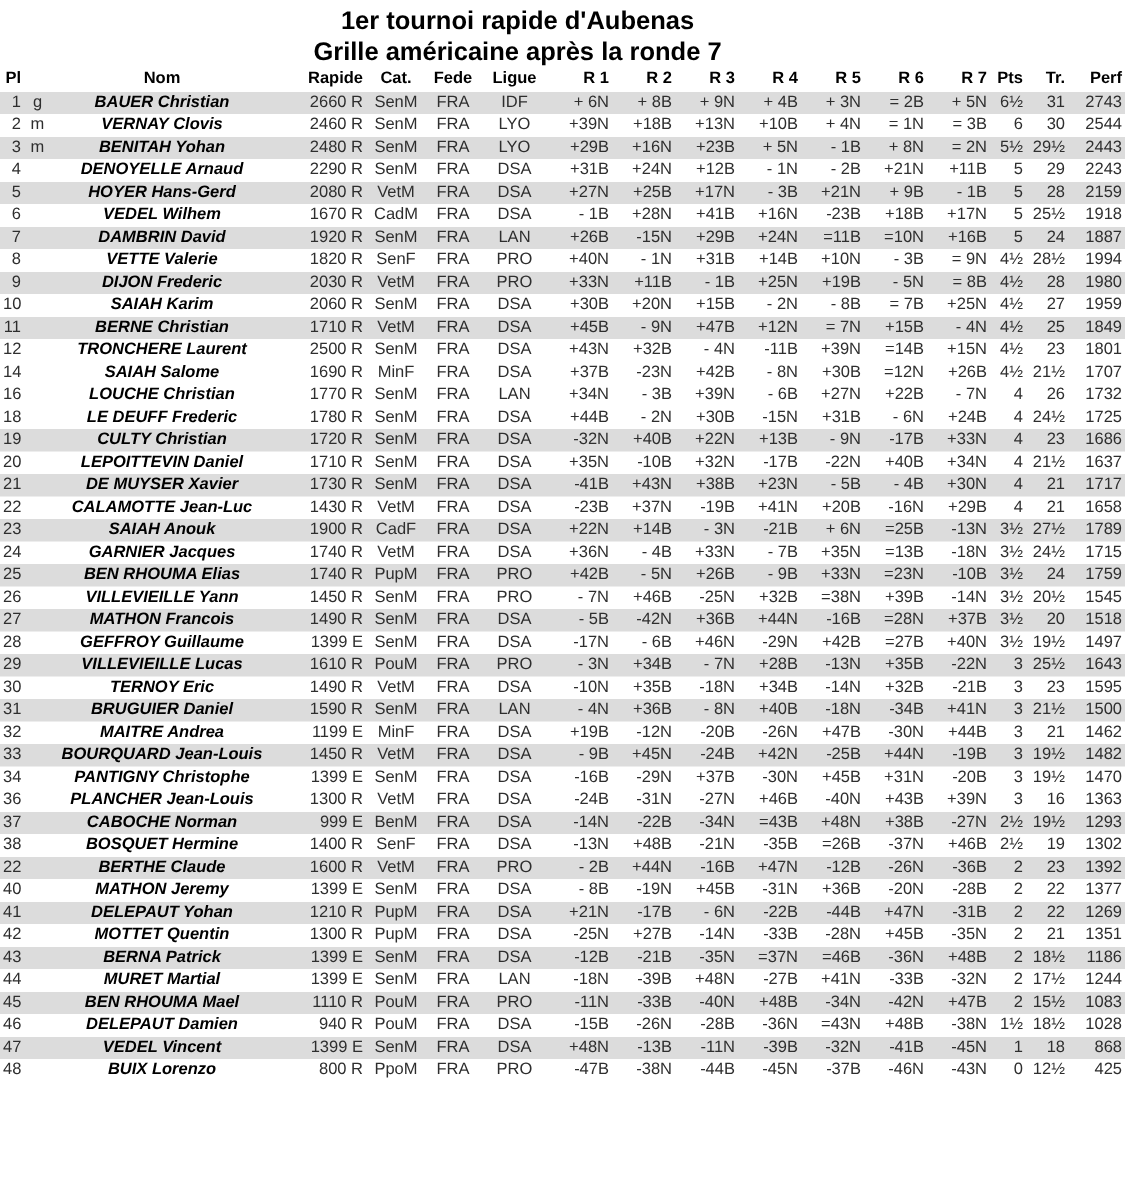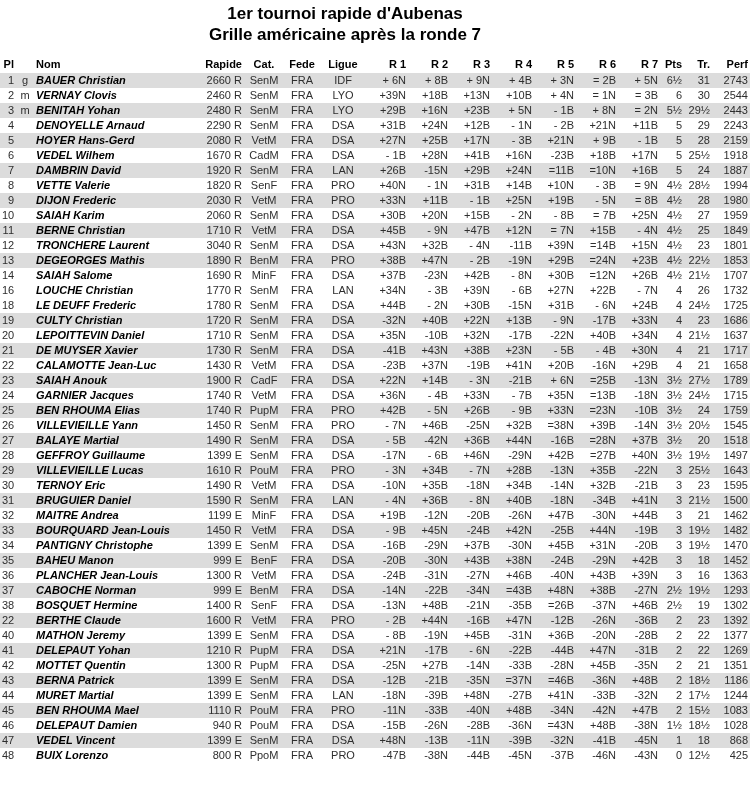--- a/index.html
+++ b/index.html
@@ -15,41 +15,41 @@
     font-weight: bold;
     font-size: 17px;
     line-height: 21px;
     color: #000;
     padding-top: 3px;
   }
   table.standings {
     width: 750px;
     border-collapse: collapse;
     table-layout: fixed;
-    margin-top: 12px;
+    margin-top: 0;
   }
   th {
     font-size: 11px;
     font-weight: bold;
     color: #000;
     padding: 1px 2px 3px 2px;
     white-space: nowrap;
     vertical-align: bottom;
   }
   td {
     font-size: 11px;
     height: 15px;
     line-height: 15px;
     padding: 0 2px;
     white-space: nowrap;
     overflow: hidden;
     vertical-align: middle;
   }
   tr.odd td { background: var(--stripe, #dcdcdc); }
-  .a-l { text-align: left; }
+  .a-l { text-align: center; }
   .a-r { text-align: right; }
   .a-c { text-align: center; }
   td.c-nom { font-weight: bold; color: #000; font-style: italic; }
   td.c-t { color: #2e2e2e; }
 </style>
 </head>
 <body>
 
 <div class="page">
   <div class="title-block">
@@ -305,53 +305,34 @@
     <td class="a-r">+15B</td>
     <td class="a-r">- 4N</td>
     <td class="a-r">4½</td>
     <td class="a-r">25</td>
     <td class="a-r">1849</td>
   </tr>
         <tr>
     <td class="a-r">12</td>
     <td class="a-c c-t"></td>
     <td class="a-l c-nom">TRONCHERE Laurent</td>
-    <td class="a-r">3040 R</td>
+    <td class="a-r">2500 R</td>
     <td class="a-c">SenM</td>
     <td class="a-c">FRA</td>
     <td class="a-c">DSA</td>
     <td class="a-r">+43N</td>
     <td class="a-r">+32B</td>
     <td class="a-r">- 4N</td>
     <td class="a-r">-11B</td>
     <td class="a-r">+39N</td>
     <td class="a-r">=14B</td>
     <td class="a-r">+15N</td>
     <td class="a-r">4½</td>
     <td class="a-r">23</td>
     <td class="a-r">1801</td>
-  </tr>
-        <tr class="odd">
-    <td class="a-r">13</td>
-    <td class="a-c c-t"></td>
-    <td class="a-l c-nom">DEGEORGES Mathis</td>
-    <td class="a-r">1890 R</td>
-    <td class="a-c">BenM</td>
-    <td class="a-c">FRA</td>
-    <td class="a-c">PRO</td>
-    <td class="a-r">+38B</td>
-    <td class="a-r">+47N</td>
-    <td class="a-r">- 2B</td>
-    <td class="a-r">-19N</td>
-    <td class="a-r">+29B</td>
-    <td class="a-r">=24N</td>
-    <td class="a-r">+23B</td>
-    <td class="a-r">4½</td>
-    <td class="a-r">22½</td>
-    <td class="a-r">1853</td>
   </tr>
         <tr>
     <td class="a-r">14</td>
     <td class="a-c c-t"></td>
     <td class="a-l c-nom">SAIAH Salome</td>
     <td class="a-r">1690 R</td>
     <td class="a-c">MinF</td>
     <td class="a-c">FRA</td>
     <td class="a-c">DSA</td>
     <td class="a-r">+37B</td>
@@ -551,21 +532,21 @@
     <td class="a-r">=38N</td>
     <td class="a-r">+39B</td>
     <td class="a-r">-14N</td>
     <td class="a-r">3½</td>
     <td class="a-r">20½</td>
     <td class="a-r">1545</td>
   </tr>
         <tr class="odd">
     <td class="a-r">27</td>
     <td class="a-c c-t"></td>
-    <td class="a-l c-nom">BALAYE Martial</td>
+    <td class="a-l c-nom">MATHON Francois</td>
     <td class="a-r">1490 R</td>
     <td class="a-c">SenM</td>
     <td class="a-c">FRA</td>
     <td class="a-c">DSA</td>
     <td class="a-r">- 5B</td>
     <td class="a-r">-42N</td>
     <td class="a-r">+36B</td>
     <td class="a-r">+44N</td>
     <td class="a-r">-16B</td>
     <td class="a-r">=28N</td>
@@ -700,39 +681,20 @@
     <td class="a-r">-29N</td>
     <td class="a-r">+37B</td>
     <td class="a-r">-30N</td>
     <td class="a-r">+45B</td>
     <td class="a-r">+31N</td>
     <td class="a-r">-20B</td>
     <td class="a-r">3</td>
     <td class="a-r">19½</td>
     <td class="a-r">1470</td>
   </tr>
-        <tr class="odd">
-    <td class="a-r">35</td>
-    <td class="a-c c-t"></td>
-    <td class="a-l c-nom">BAHEU Manon</td>
-    <td class="a-r">999 E</td>
-    <td class="a-c">BenF</td>
-    <td class="a-c">FRA</td>
-    <td class="a-c">DSA</td>
-    <td class="a-r">-20B</td>
-    <td class="a-r">-30N</td>
-    <td class="a-r">+43B</td>
-    <td class="a-r">+38N</td>
-    <td class="a-r">-24B</td>
-    <td class="a-r">-29N</td>
-    <td class="a-r">+42B</td>
-    <td class="a-r">3</td>
-    <td class="a-r">18</td>
-    <td class="a-r">1452</td>
-  </tr>
         <tr>
     <td class="a-r">36</td>
     <td class="a-c c-t"></td>
     <td class="a-l c-nom">PLANCHER Jean-Louis</td>
     <td class="a-r">1300 R</td>
     <td class="a-c">VetM</td>
     <td class="a-c">FRA</td>
     <td class="a-c">DSA</td>
     <td class="a-r">-24B</td>
     <td class="a-r">-31N</td>

